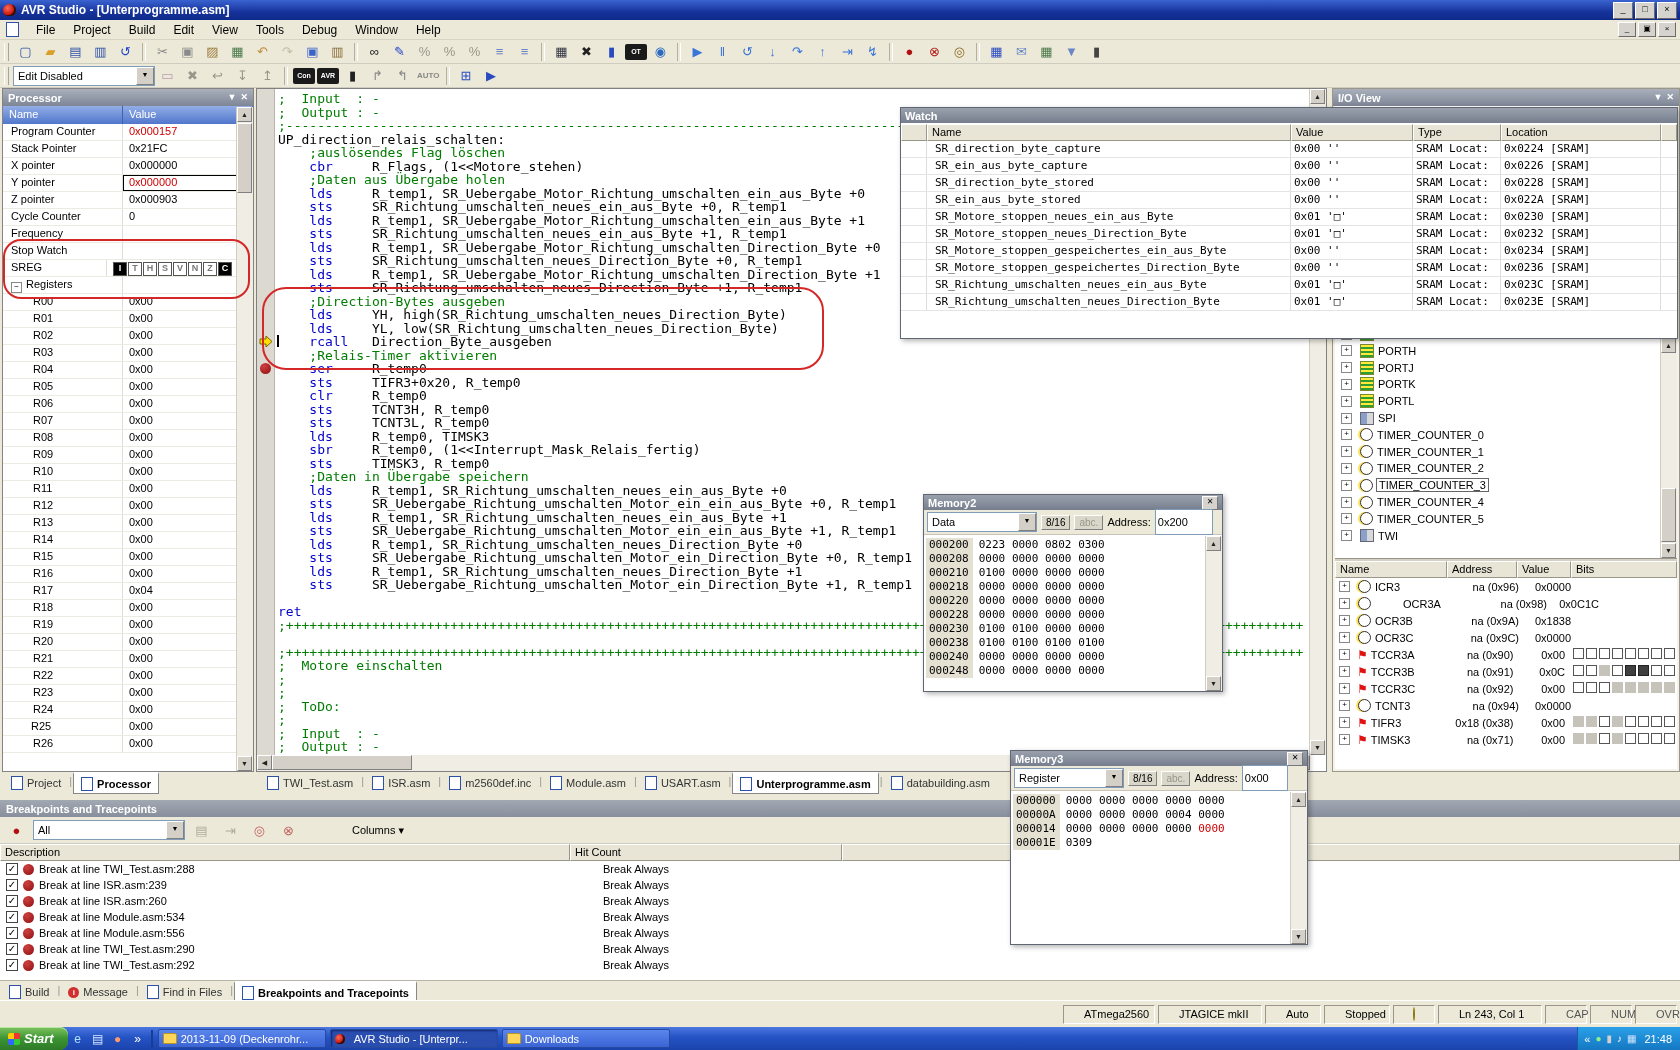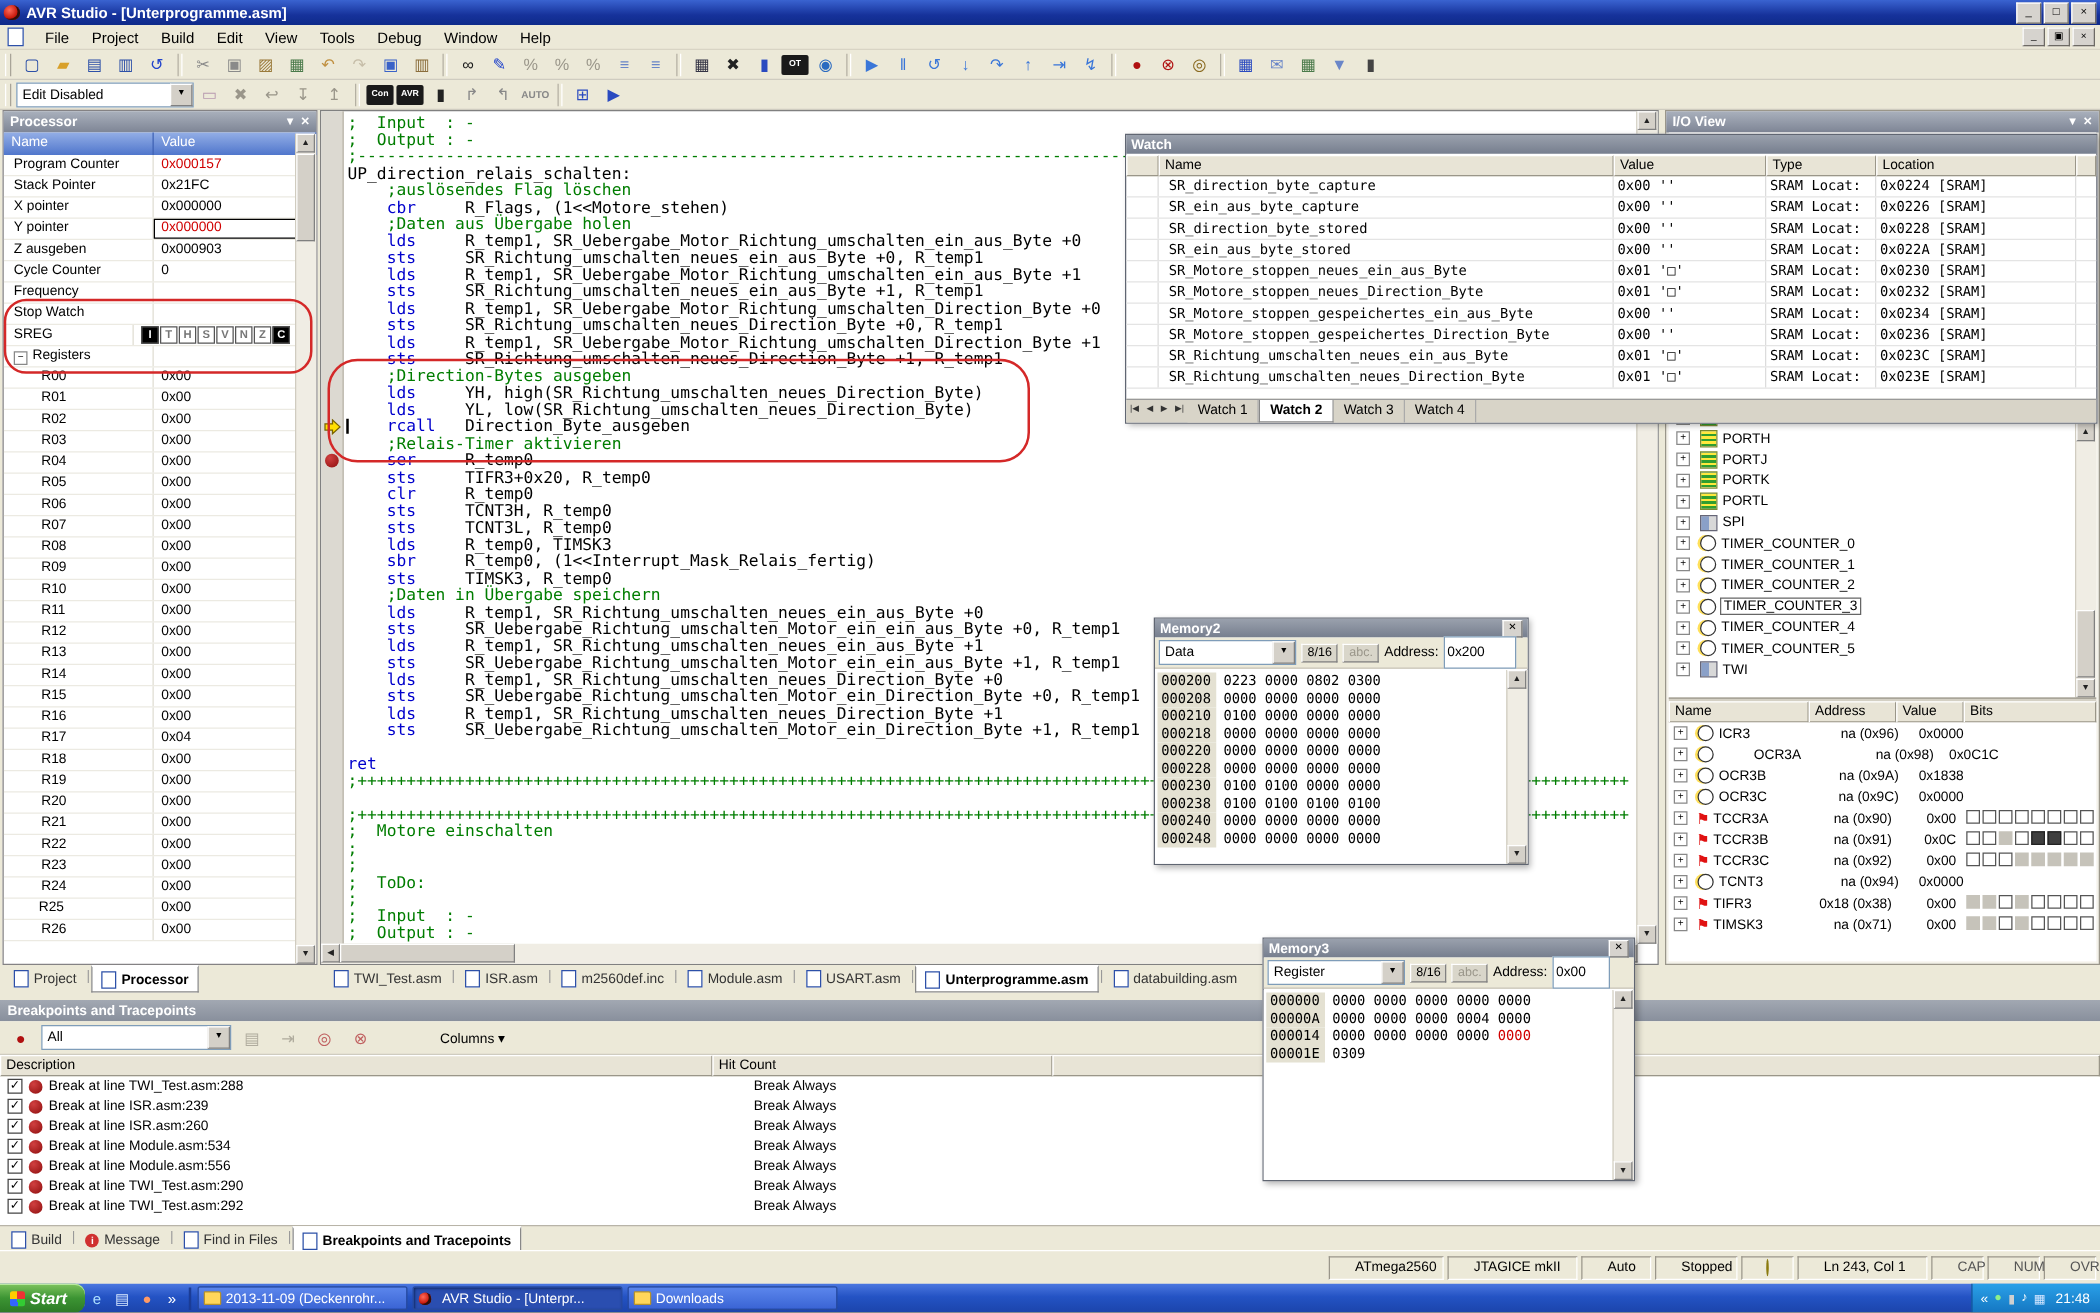--- a/index.html
+++ b/index.html
@@ -267,21 +267,21 @@
         </div>
         <div class="prow">
           <div class="pname">X pointer</div>
           <div class="pval">0x000000</div>
         </div>
         <div class="prow">
           <div class="pname">Y pointer</div>
           <div class="pval red focus">0x000000</div>
         </div>
         <div class="prow">
-          <div class="pname">Z ausgeben</div>
+          <div class="pname">Z pointer</div>
           <div class="pval">0x000903</div>
         </div>
         <div class="prow">
           <div class="pname">Cycle Counter</div>
           <div class="pval">0</div>
         </div>
         <div class="prow">
           <div class="pname">Frequency</div>
           <div class="pval"></div>
         </div>
@@ -842,30 +842,20 @@
         </div>
         <div class="wrow">
           <div class="wc wc0"></div>
           <div class="wc wc1">SR_Richtung_umschalten_neues_Direction_Byte</div>
           <div class="wc wc2">0x01 '□'</div>
           <div class="wc wc3">SRAM Locat:</div>
           <div class="wc wc4">0x023E [SRAM]</div>
           <div class="wc wc5"></div>
         </div>
       </div>
-    <div class="wtabs" id="watchtabs">
-        <span class="wnav">|◀</span>
-        <span class="wnav">◀</span>
-        <span class="wnav">▶</span>
-        <span class="wnav">▶|</span>
-        <span class="wtab">Watch 1</span>
-        <span class="wtab on">Watch 2</span>
-        <span class="wtab">Watch 3</span>
-        <span class="wtab">Watch 4</span>
-      </div>
   </div>
 
   <div class="fwin" id="mem2" style="left:923px;top:494px;width:298px;height:196px;">
     <div class="fwtitle">
         <span>Memory2</span>
       <span class="fwx">✕</span>
       </div>
     <div class="memtb">
       <span class="combo" style="width:108px">
         <span class="ctext">Data</span>

